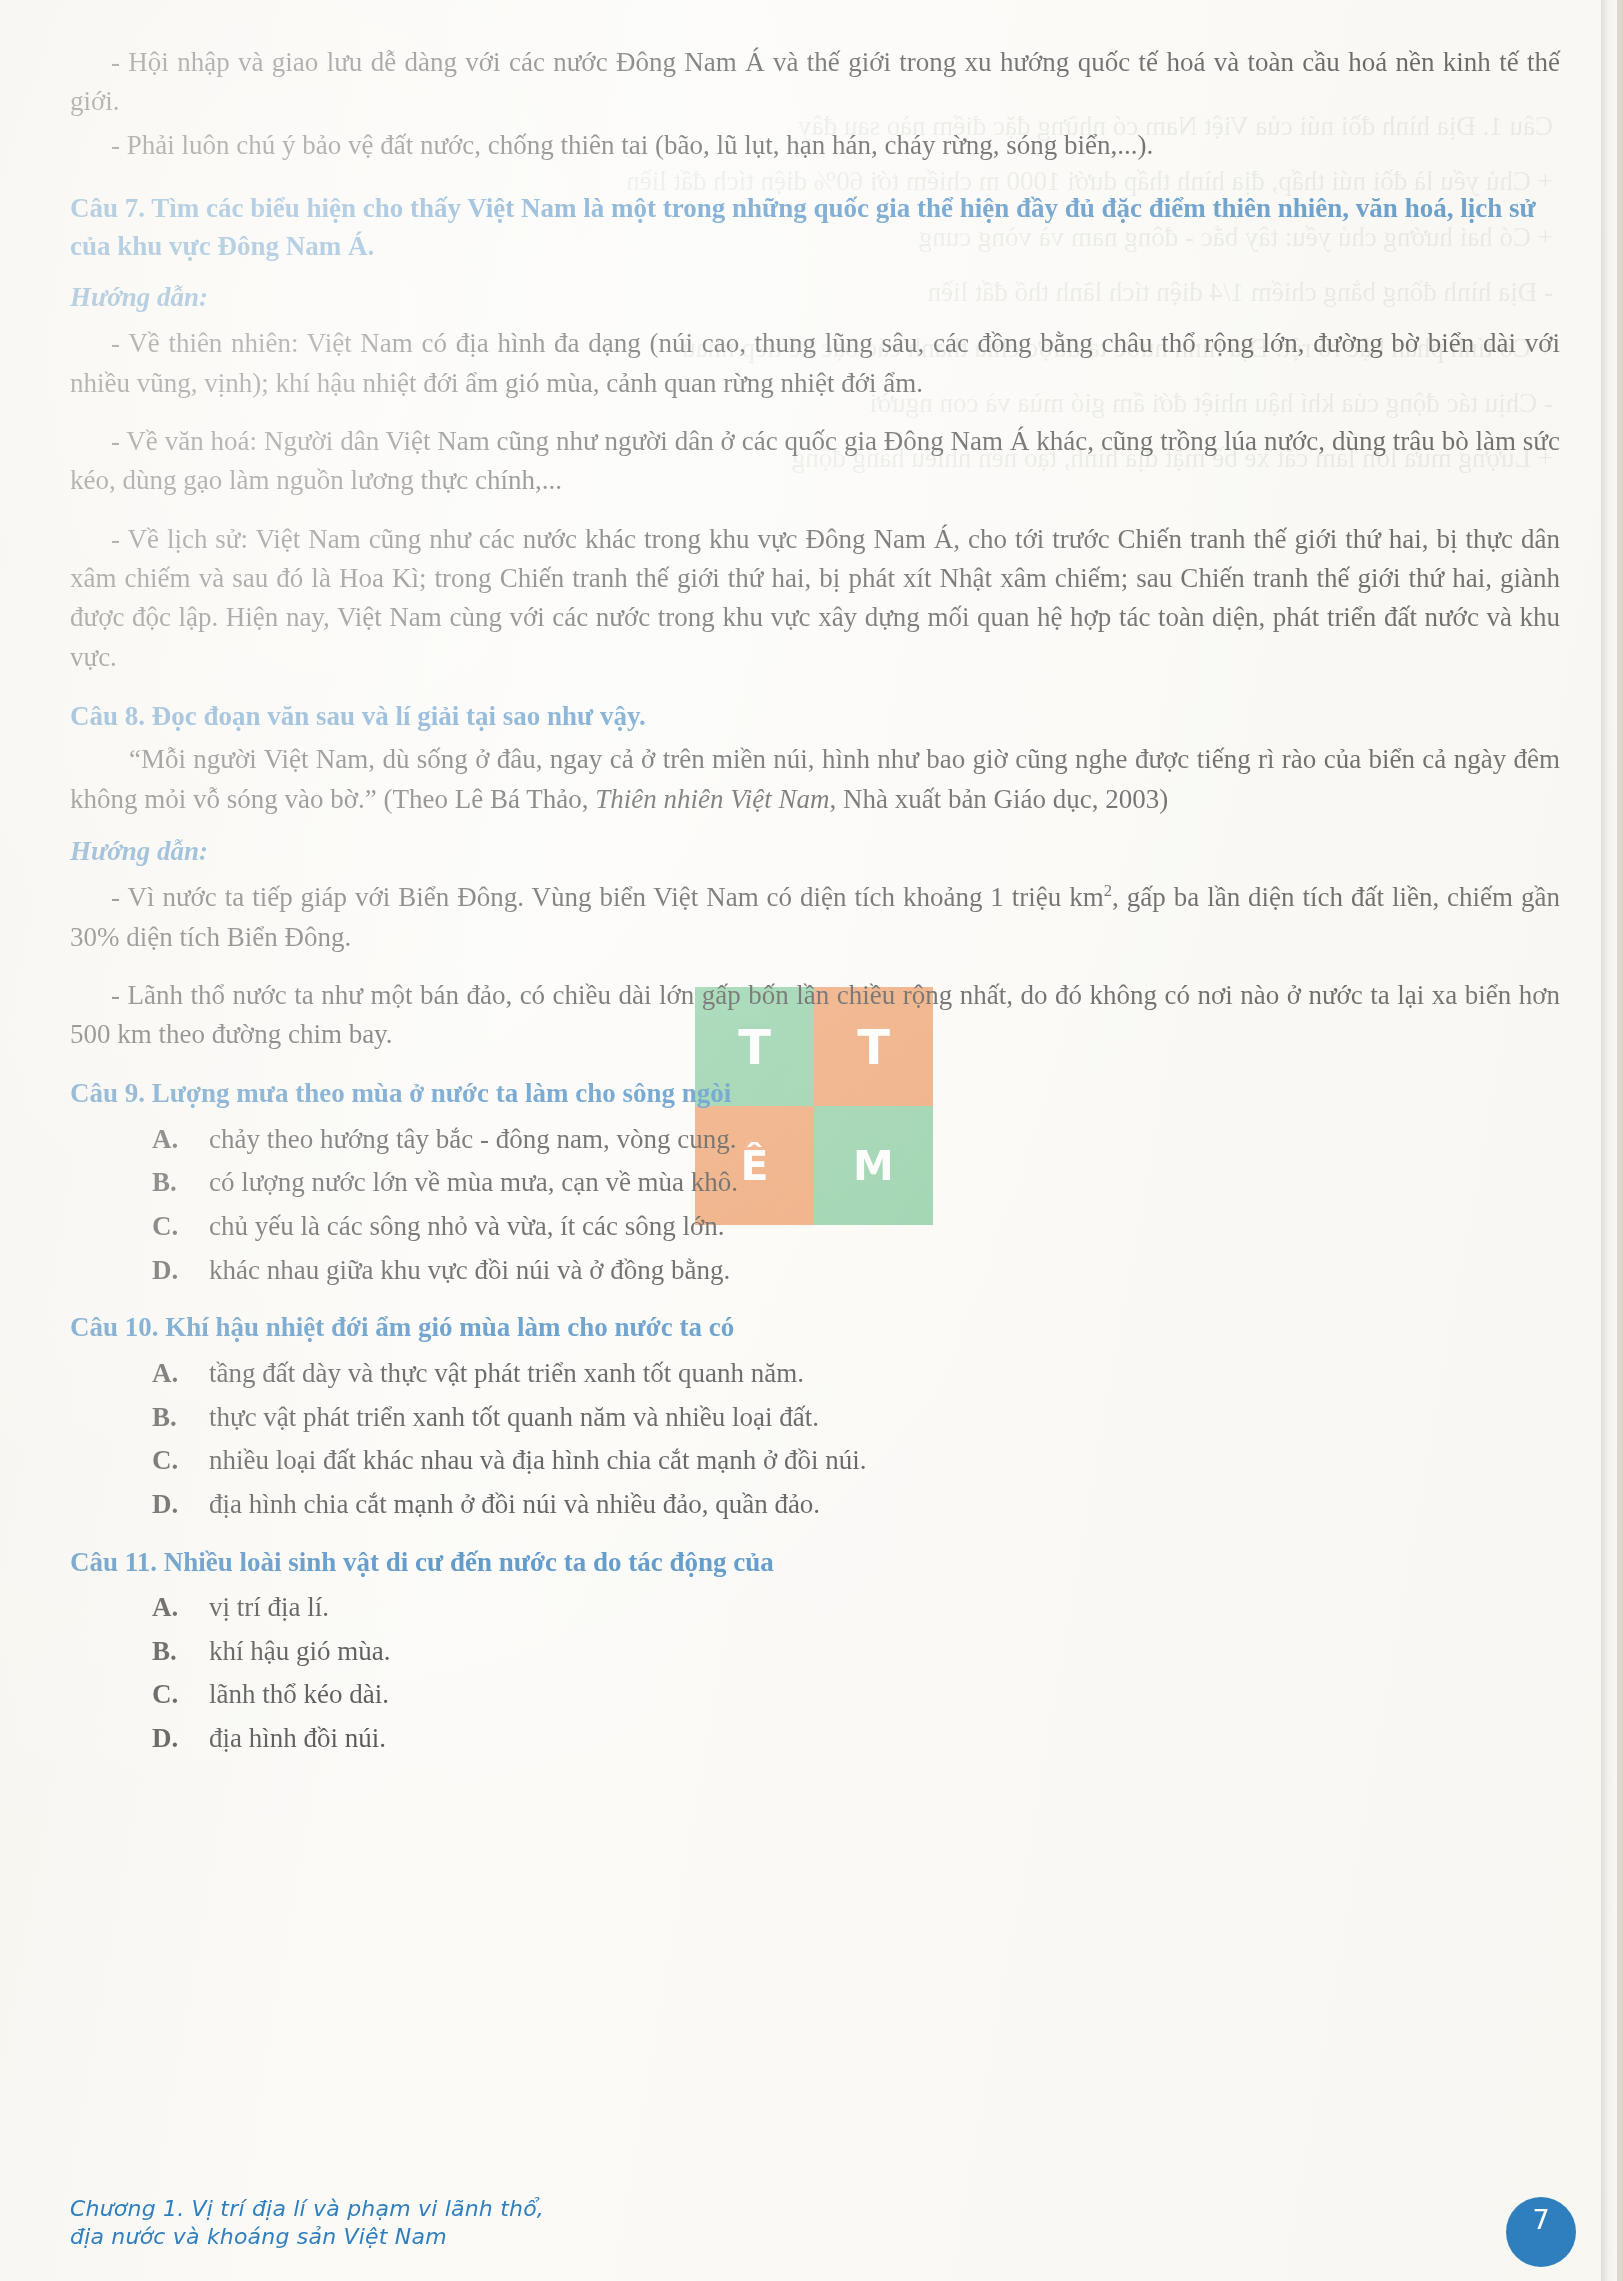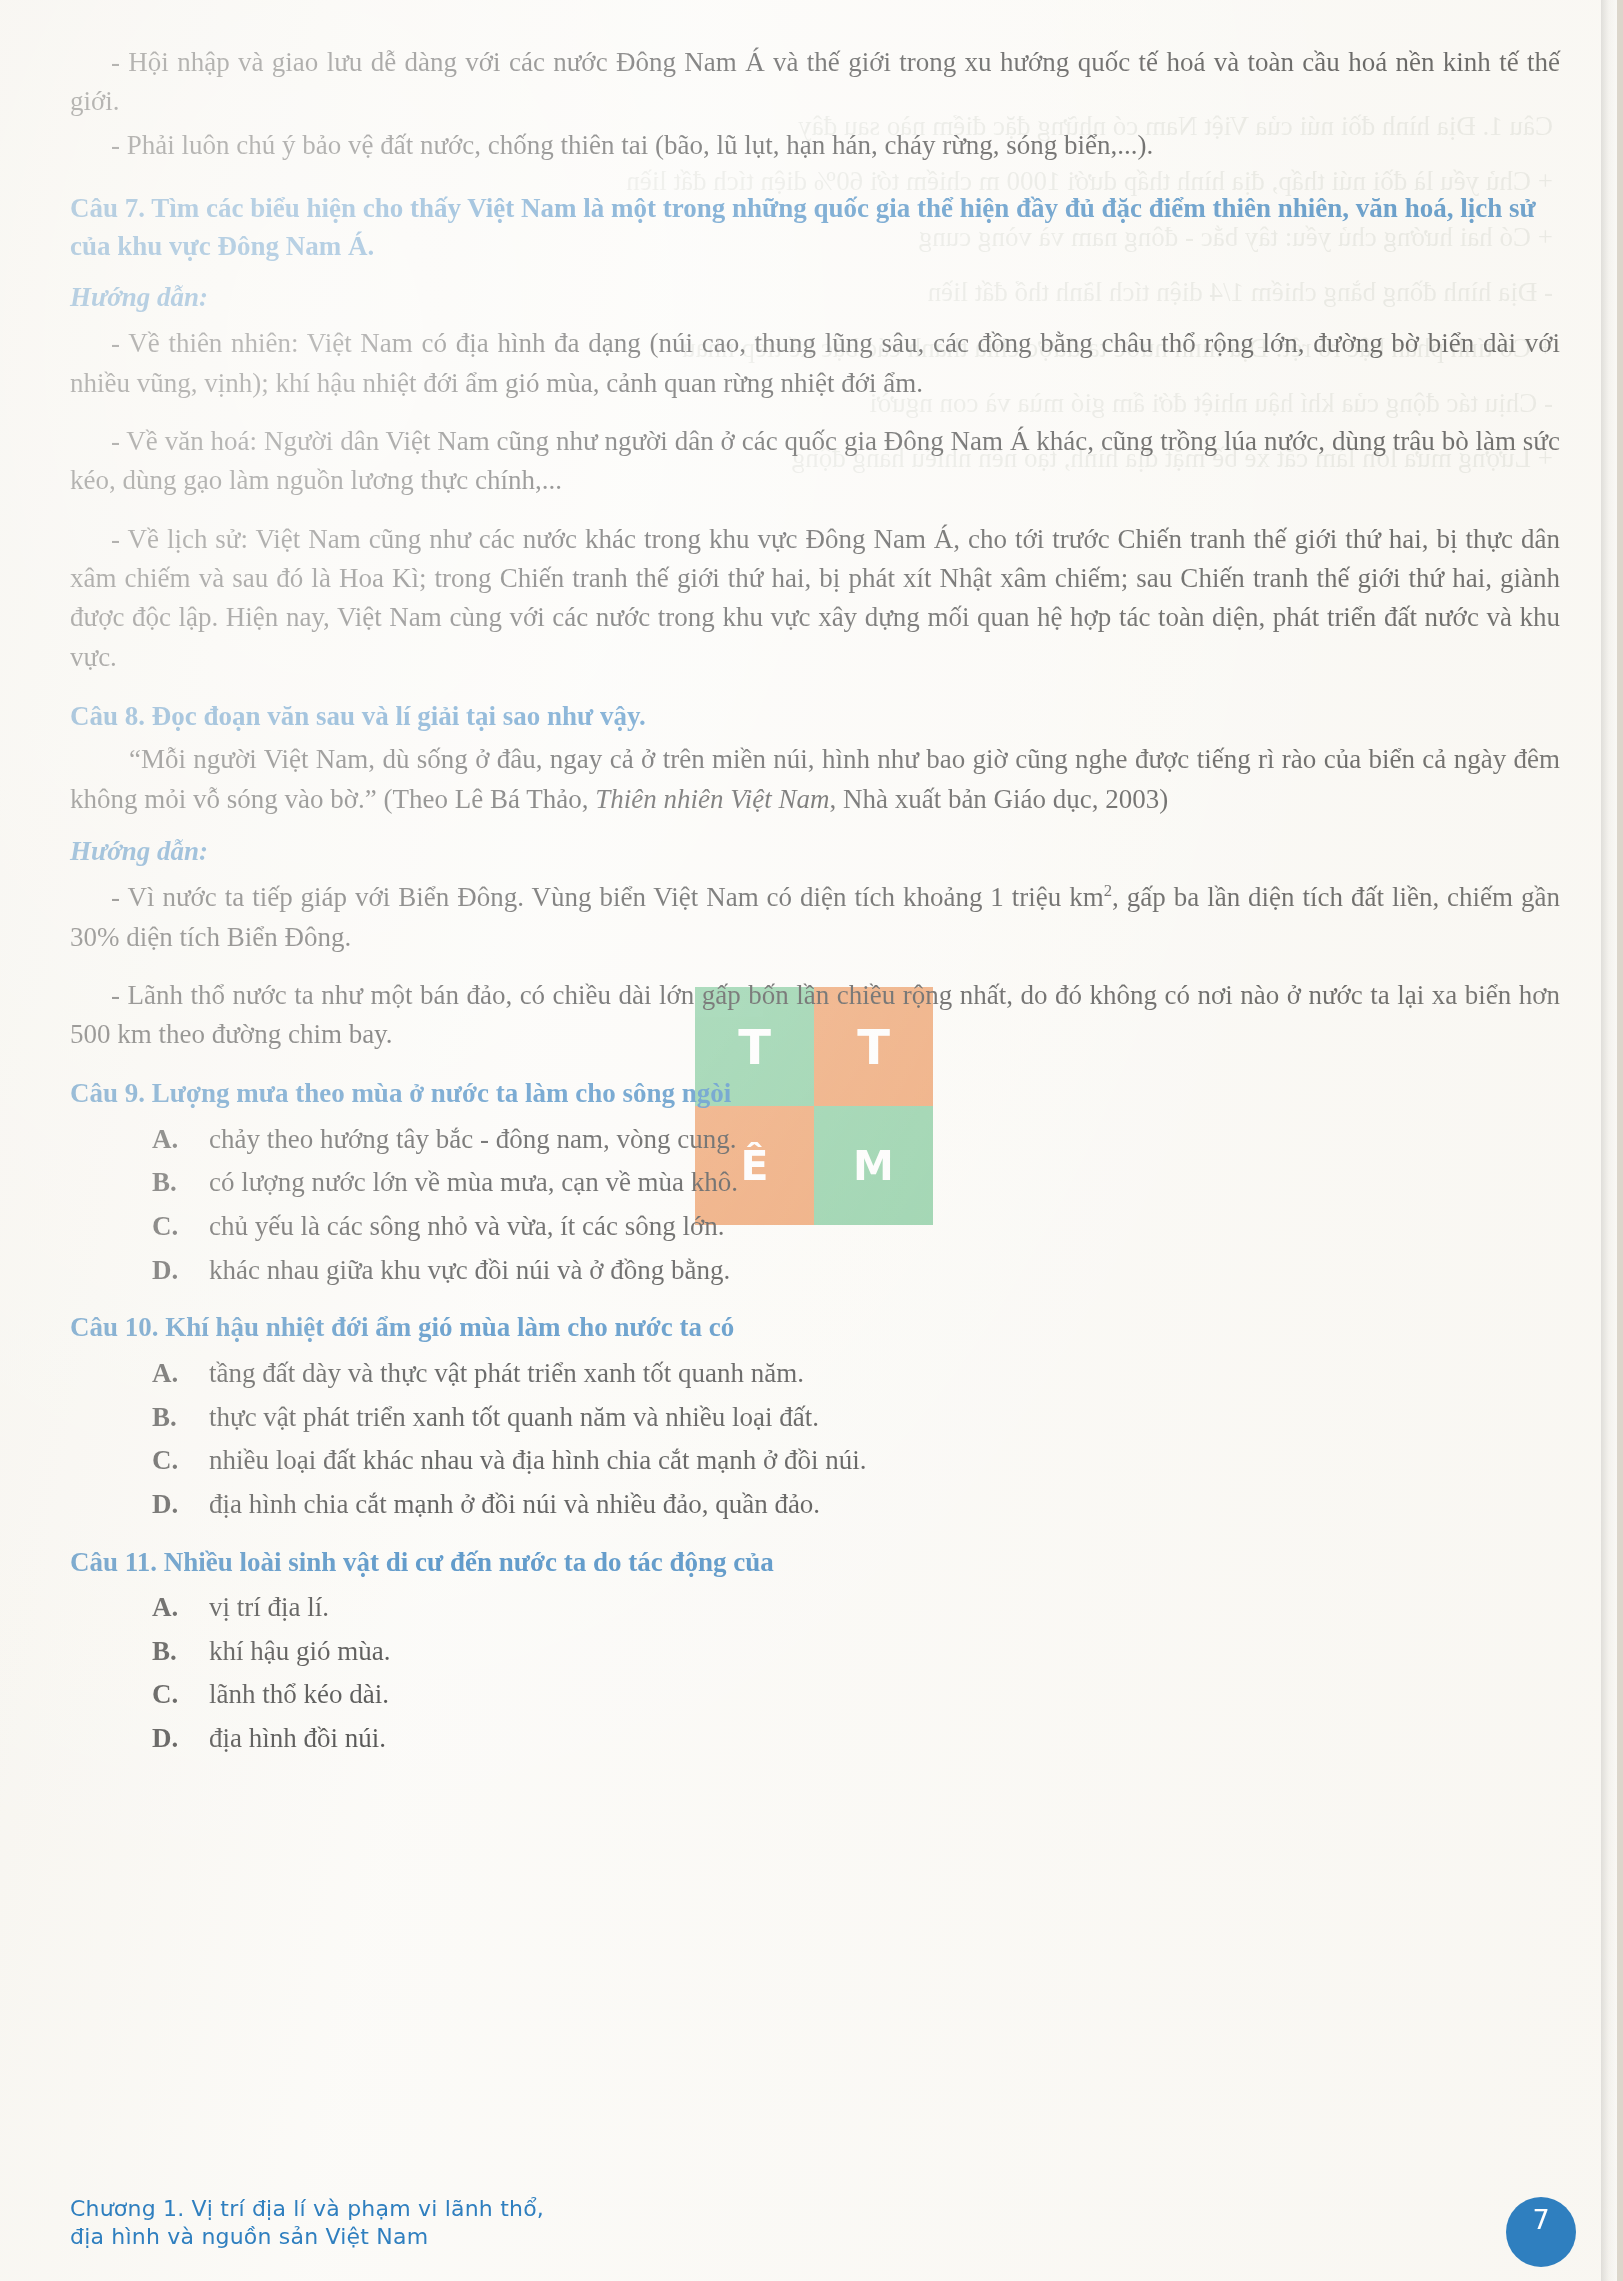--- a/index.html
+++ b/index.html
@@ -89,20 +89,21 @@
   .ital { font-style: italic; }
 
   
   .footer {
     position: absolute;
     left: 70px;
     bottom: 30px;
     z-index: 4;
     color: #2f7fbf;
     font-family: "DejaVu Sans", sans-serif;
+    font-style: italic;
     font-size: 22px;
     line-height: 1.28;
     letter-spacing: 0.2px;
     margin-top: 20px;
   }
   .page-number {
     position: absolute;
     right: 48px;
     bottom: 14.3px;
     z-index: 6;
@@ -291,21 +292,21 @@
       <div class="opt">
         <span class="lbl">D.</span>
         <span class="txt">địa hình đồi núi.</span>
       </div>
     </div>
 
   </div>
 
   <div class="footer">
     <div>Chương 1. Vị trí địa lí và phạm vi lãnh thổ,</div>
-    <div>địa hình và nguồn sản Việt Nam</div>
+    <div>địa nước và khoáng sản Việt Nam</div>
   </div>
 
   <div class="page-number">7</div>
 
   <div class="edge"></div>
   <div class="edge-dark"></div>
 </div>
 
 
 </body></html>

